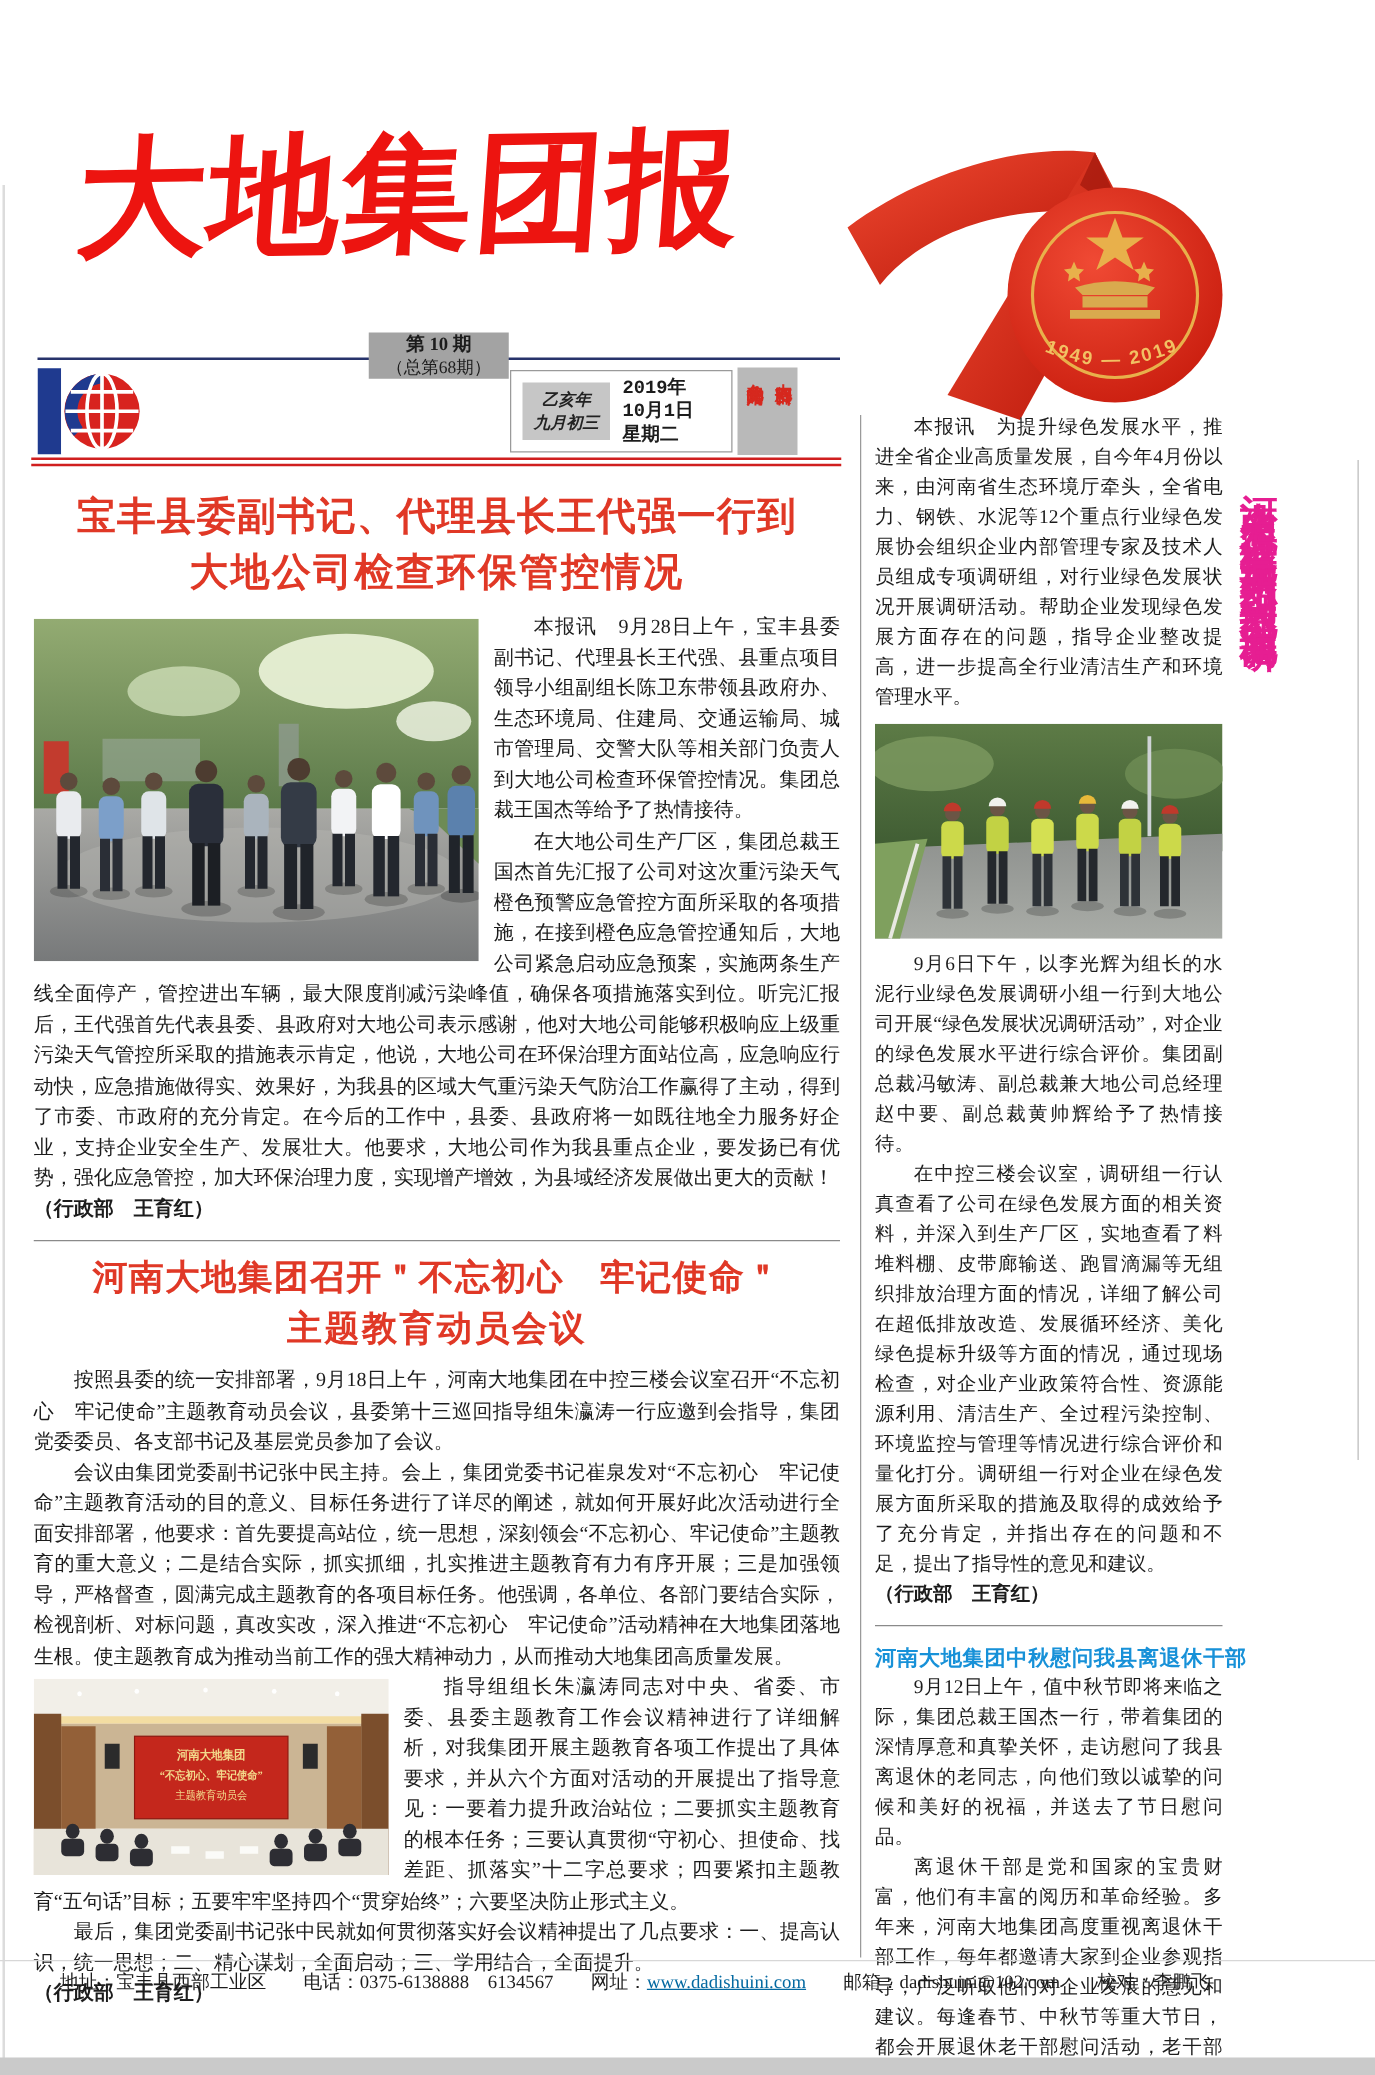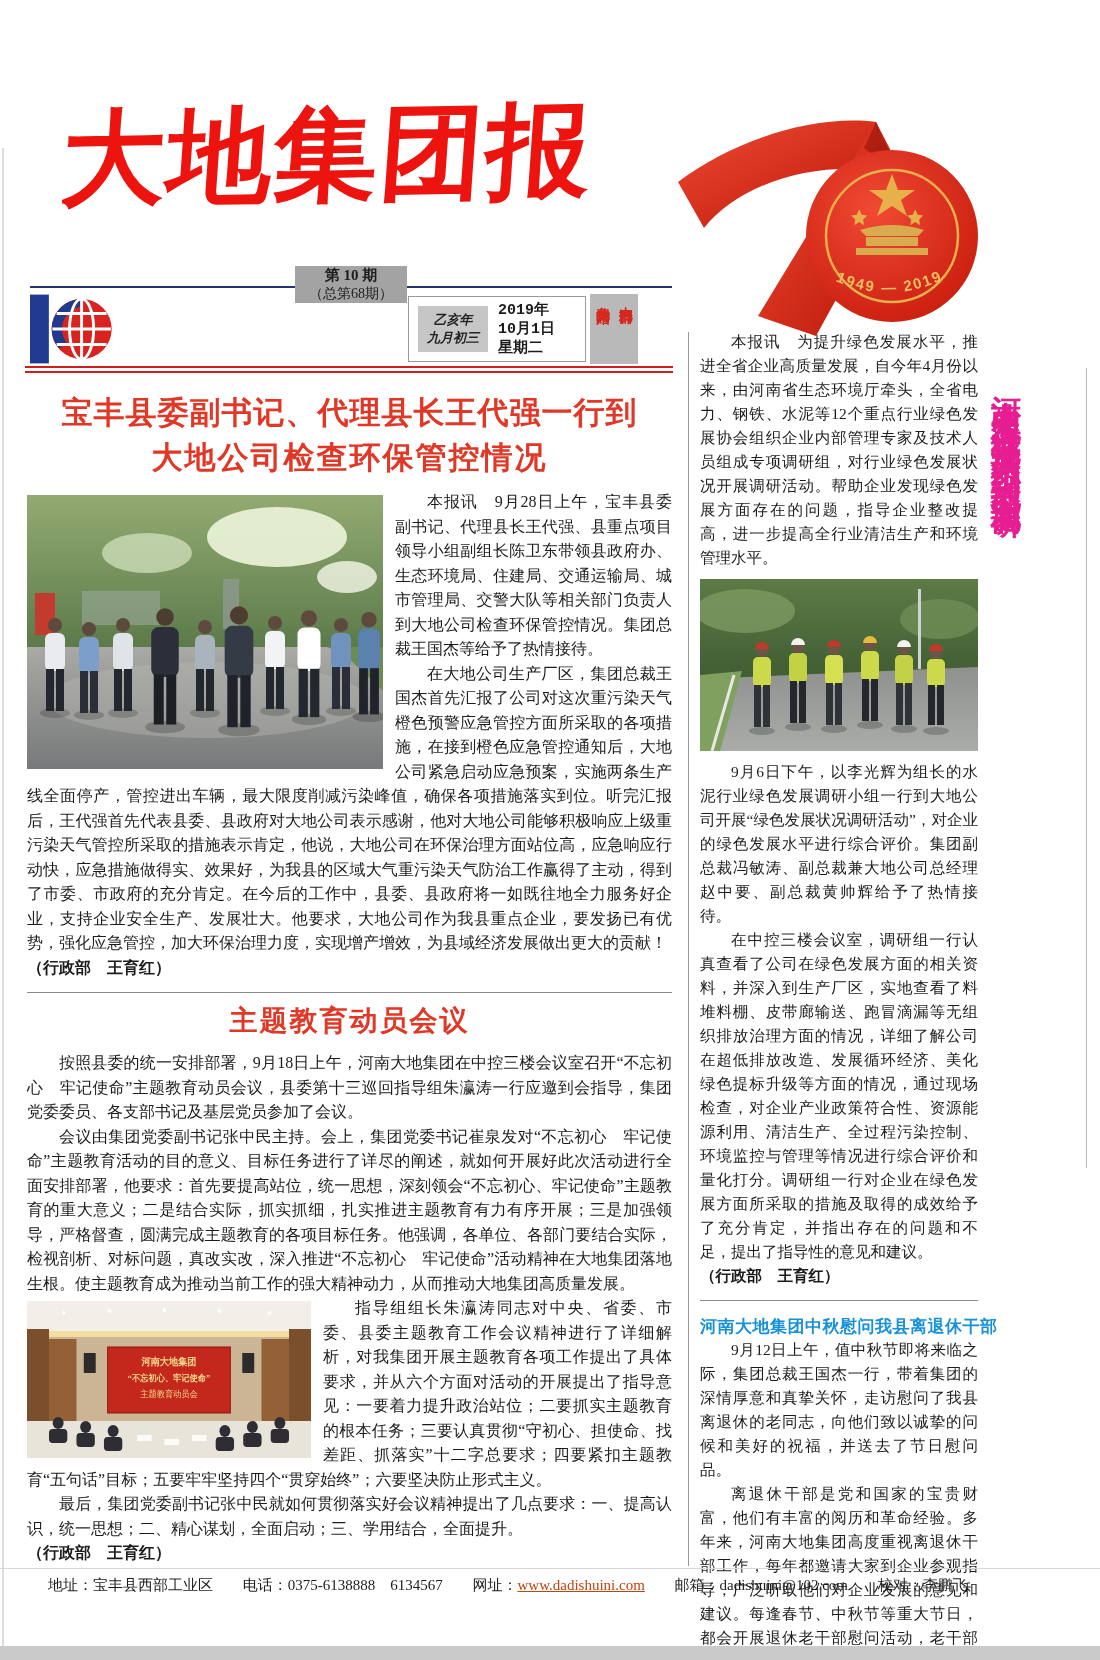--- a/index.html
+++ b/index.html
@@ -66,21 +66,21 @@
   .headline-blue{color:#1791d8;font-family:"Liberation Sans",sans-serif;font-weight:bold;
                  font-size:17px;white-space:nowrap;margin:14px 0 0;width:292px;letter-spacing:.5px;}
 
   .vertical-headline{position:absolute;left:985px;top:372px;height:810px;
                      writing-mode:vertical-rl;font-family:"Liberation Sans",sans-serif;
                      font-weight:900;font-size:30px;letter-spacing:5px;color:#e61e92;}
 
   
   .footer{position:absolute;left:48px;top:1576px;font-size:15px;white-space:nowrap;}
   .footer .item{margin-right:26px;}
-  .footer a{color:#c2410c;text-decoration:underline;}
+  .footer a{color:#0369a1;text-decoration:underline;}
   .footer-rule{position:absolute;left:0;top:1568px;width:1100px;height:1px;background:#d7d7d7;}
 </style>
 </head>
 <body>
 
 <div class="page">
   <div class="left-edge"></div>
 
   <h1 class="masthead">大地集团报</h1>
 
@@ -270,20 +270,21 @@
         </svg>
       </div>
       <p class="indent">本报讯　9月28日上午，宝丰县委副书记、代理县长王代强、县重点项目领导小组副组长陈卫东带领县政府办、生态环境局、住建局、交通运输局、城市管理局、交警大队等相关部门负责人到大地公司检查环保管控情况。集团总裁王国杰等给予了热情接待。</p>
       <p class="indent">在大地公司生产厂区，集团总裁王国杰首先汇报了公司对这次重污染天气橙色预警应急管控方面所采取的各项措施，在接到橙色应急管控通知后，大地公司紧急启动应急预案，实施两条生产线全面停产，管控进出车辆，最大限度削减污染峰值，确保各项措施落实到位。听完汇报后，王代强首先代表县委、县政府对大地公司表示感谢，他对大地公司能够积极响应上级重污染天气管控所采取的措施表示肯定，他说，大地公司在环保治理方面站位高，应急响应行动快，应急措施做得实、效果好，为我县的区域大气重污染天气防治工作赢得了主动，得到了市委、市政府的充分肯定。在今后的工作中，县委、县政府将一如既往地全力服务好企业，支持企业安全生产、发展壮大。他要求，大地公司作为我县重点企业，要发扬已有优势，强化应急管控，加大环保治理力度，实现增产增效，为县域经济发展做出更大的贡献！</p>
       <p class="byline">（行政部　王育红）</p>
     </div>
 
     <hr class="h-divider">
 
     <div class="headline-red small">
+      <div class="l1">河南大地集团召开＂不忘初心　牢记使命＂</div>
       <div class="l2">主题教育动员会议</div>
     </div>
 
     <div class="news">
       <p class="indent">按照县委的统一安排部署，9月18日上午，河南大地集团在中控三楼会议室召开“不忘初心　牢记使命”主题教育动员会议，县委第十三巡回指导组朱瀛涛一行应邀到会指导，集团党委委员、各支部书记及基层党员参加了会议。</p>
       <p class="indent">会议由集团党委副书记张中民主持。会上，集团党委书记崔泉发对“不忘初心　牢记使命”主题教育活动的目的意义、目标任务进行了详尽的阐述，就如何开展好此次活动进行全面安排部署，他要求：首先要提高站位，统一思想，深刻领会“不忘初心、牢记使命”主题教育的重大意义；二是结合实际，抓实抓细，扎实推进主题教育有力有序开展；三是加强领导，严格督查，圆满完成主题教育的各项目标任务。他强调，各单位、各部门要结合实际，检视剖析、对标问题，真改实改，深入推进“不忘初心　牢记使命”活动精神在大地集团落地生根。使主题教育成为推动当前工作的强大精神动力，从而推动大地集团高质量发展。</p>
       <div class="photo3">
         <svg viewBox="0 0 310 157" preserveAspectRatio="none">
           <rect width="310" height="42" fill="#f2efe8"></rect>
           <rect x="18" y="30" width="274" height="6" fill="#f3dda2"></rect>

